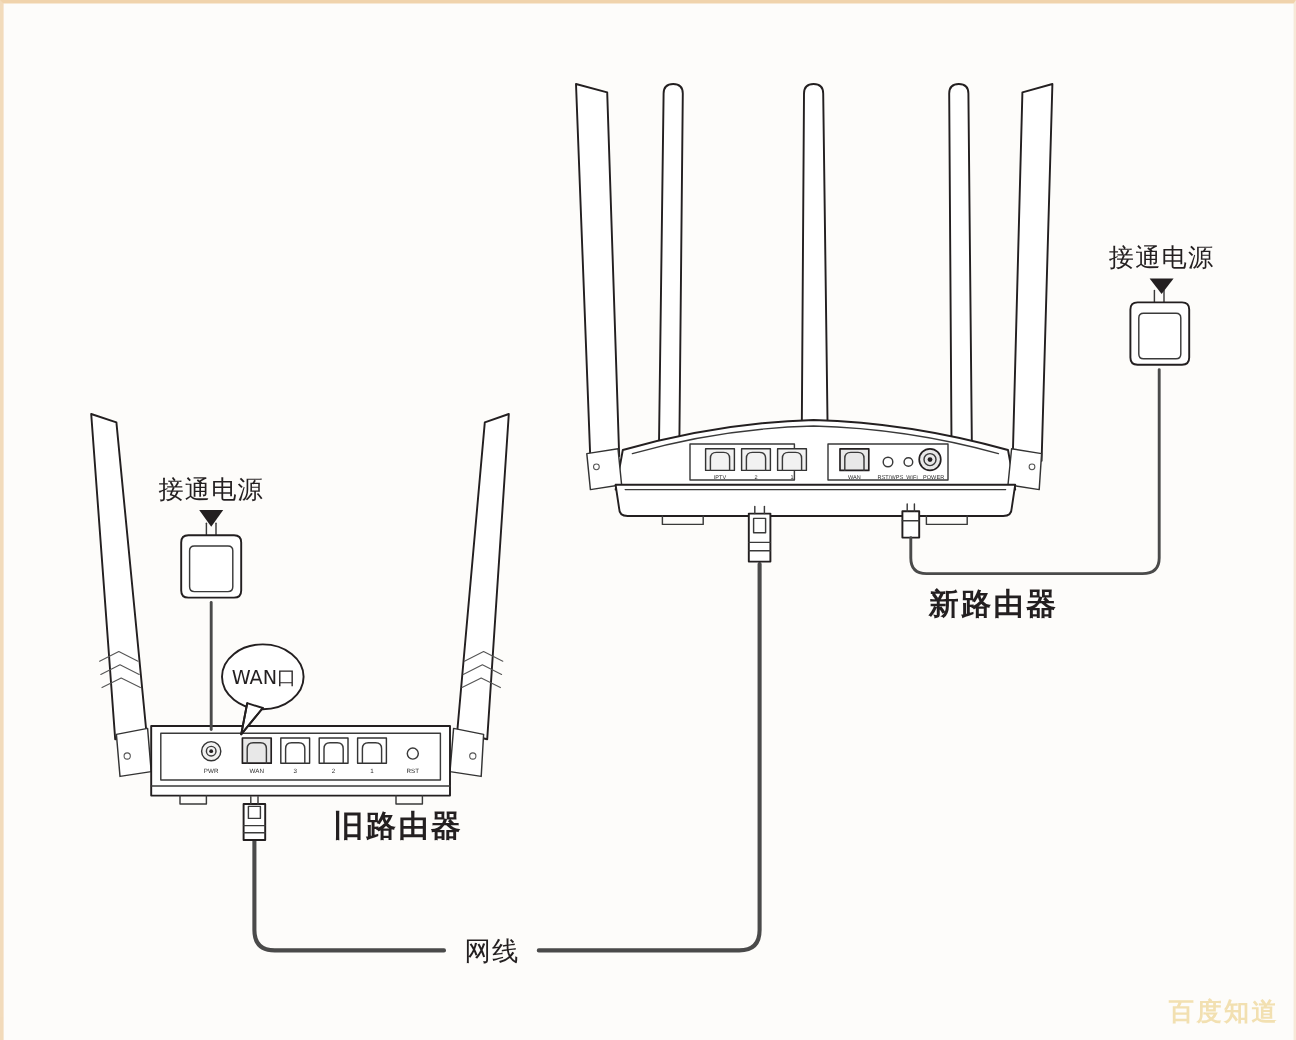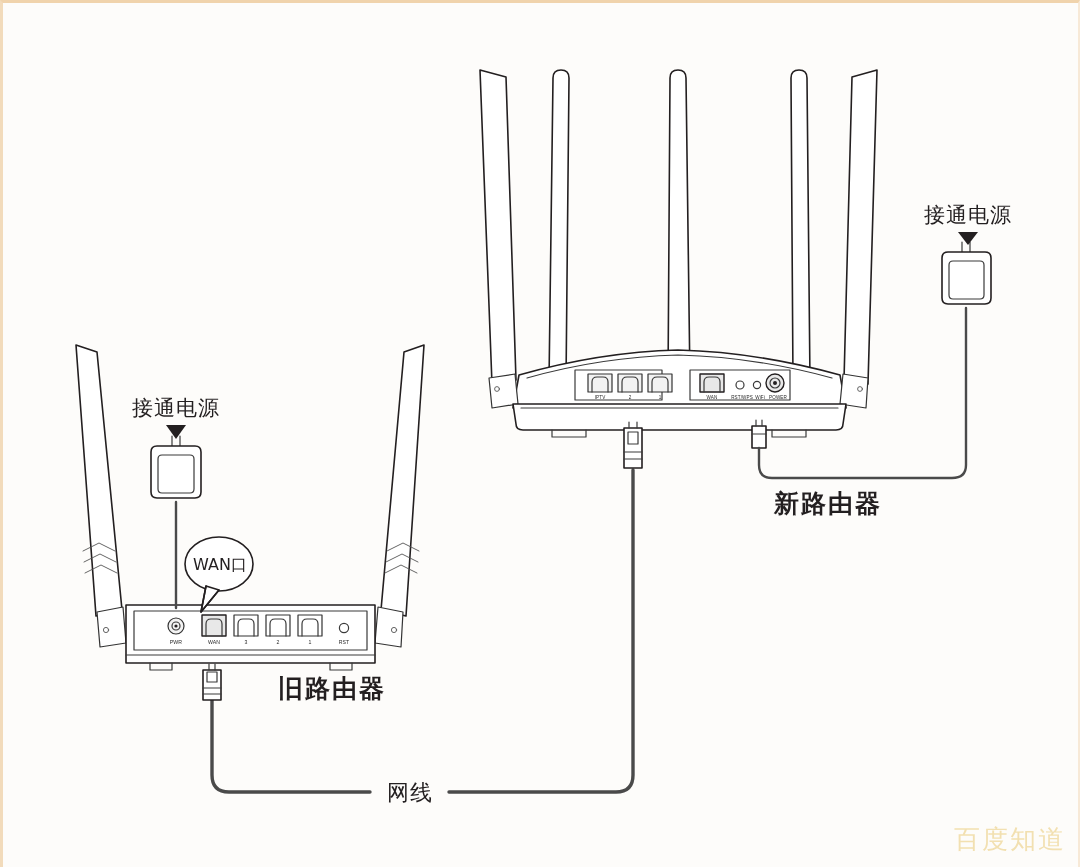--- a/index.html
+++ b/index.html
@@ -130,22 +130,22 @@
     font-family: "DejaVu Sans", sans-serif;
     font-size: 16px;
     fill: #231f20;
     text-anchor: middle;
   }
   .watermark {
     position: absolute;
     right: 14px;
     bottom: 10px;
     font-family: "DejaVu Sans", sans-serif;
-    font-size: 26px;
-    font-weight: normal;
+    font-size: 21px;
+    font-weight: bold;
     color: #f2dfae;
     letter-spacing: 2px;
     opacity: 0.95;
     user-select: none;
   }
   .edge-tint {
     position: absolute;
     top: 0; left: 0;
     width: 1080px;
     height: 867px;

